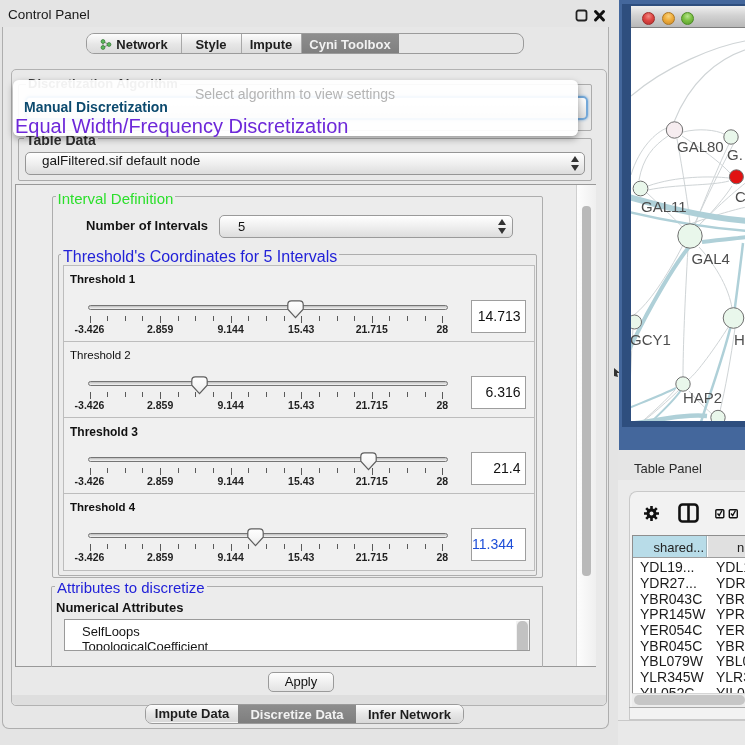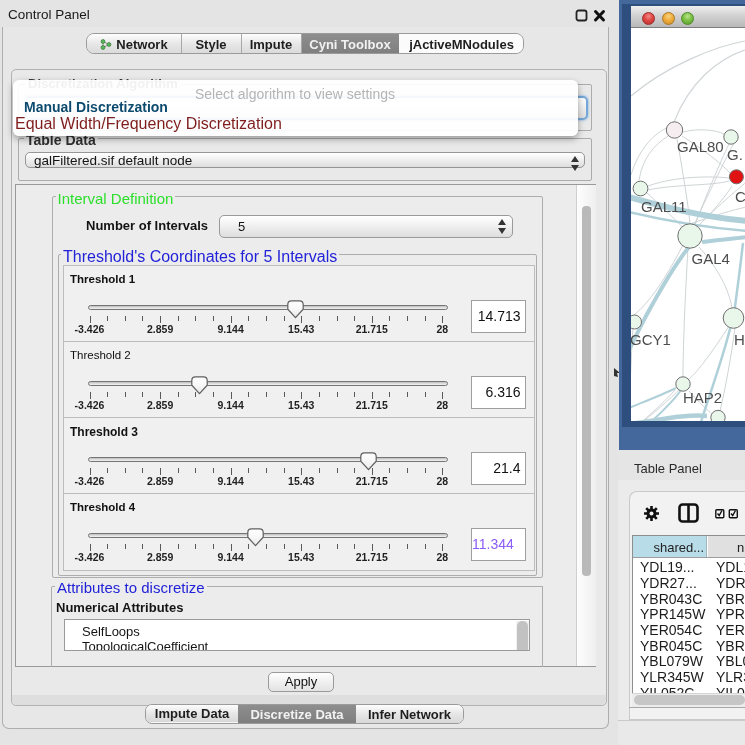--- a/index.html
+++ b/index.html
@@ -16,36 +16,35 @@
 <div style="position:absolute;left:86px;top:33px;width:438px;height:21px;border:1px solid #9B9B9B;border-radius:8px;overflow:hidden;box-sizing:border-box">
     <div style="position:absolute;left:0px;top:0px;width:94px;height:21px;background:linear-gradient(180deg,#FDFDFD 0%,#E6E6E6 50%,#D8D8D8 100%);display:flex;align-items:center;justify-content:center;font-size:13px;font-weight:bold;color:#1E1E1E;box-sizing:border-box"><svg width="12" height="13" viewBox="0 0 12 13" style="margin-right:4px">
         <path d="M3 3.5 L9 6.5 M3 9.5 L9 6.5 M3 3.5 L3 9.5" stroke="#888" stroke-width="1" fill="none"></path>
         <circle cx="3" cy="3.5" r="1.9" fill="#5CB85C" stroke="#3A7D3A" stroke-width="0.8"></circle>
         <circle cx="3" cy="9.5" r="1.9" fill="#5CB85C" stroke="#3A7D3A" stroke-width="0.8"></circle>
         <circle cx="9" cy="6.5" r="1.9" fill="#5CB85C" stroke="#3A7D3A" stroke-width="0.8"></circle>
       </svg>Network</div>
     <div style="position:absolute;left:94px;top:0px;width:60px;height:21px;background:linear-gradient(180deg,#FDFDFD 0%,#E6E6E6 50%,#D8D8D8 100%);display:flex;align-items:center;justify-content:center;font-size:13px;font-weight:bold;color:#1E1E1E;box-sizing:border-box">Style</div>
     <div style="position:absolute;left:154px;top:0px;width:60px;height:21px;background:linear-gradient(180deg,#FDFDFD 0%,#E6E6E6 50%,#D8D8D8 100%);display:flex;align-items:center;justify-content:center;font-size:13px;font-weight:bold;color:#1E1E1E;box-sizing:border-box">Impute</div>
     <div style="position:absolute;left:214px;top:0px;width:98px;height:21px;background:linear-gradient(180deg,#8E8E8E 0%,#7E7E7E 100%);display:flex;align-items:center;justify-content:center;font-size:13px;font-weight:bold;color:#F2F2F2;box-sizing:border-box">Cyni Toolbox</div>
-    <div style="position:absolute;left:312px;top:0px;width:125px;height:21px;background:#FBFBFB;display:flex;align-items:center;justify-content:center;font-size:13px;font-weight:bold;color:#1E1E1E;box-sizing:border-box">jActiveMNodules</div>
     <div style="position:absolute;left:94px;top:0;width:1px;height:21px;background:#A8A8A8"></div>
     <div style="position:absolute;left:154px;top:0;width:1px;height:21px;background:#A8A8A8"></div>
     <div style="position:absolute;left:214px;top:0;width:1px;height:21px;background:#A8A8A8"></div>
   </div>
 
 <div class="abs" style="left:11px;top:69px;width:596px;height:637px;background:#E9E9E9;border:1px solid #B2B2B2;border-radius:5px;box-sizing:border-box"></div>
 <div class="abs" style="left:12px;top:695px;width:594px;height:10px;background:#DEDEDE;border-radius:0 0 5px 5px"></div>
 
 <div class="abs" style="left:18px;top:84px;width:574px;height:47px;border:1px solid #ABABAB;border-radius:2px;box-sizing:border-box"></div>
 <div class="abs" style="left:26px;top:75.5px;font-size:13px;font-weight:bold;color:#3C3C3C;background:#E9E9E9;padding:0 2px">Discretization Algorithm</div>
 <div class="abs" style="left:25px;top:96px;width:563px;height:24px;border-radius:5px;background:linear-gradient(180deg,#FFFFFF,#DEDEDE);border:2px solid #74A8D8;box-shadow:0 0 3px #74A8D8;box-sizing:border-box"></div>
 
 <div class="abs" style="left:18px;top:138px;width:574px;height:43px;border:1px solid #ABABAB;border-radius:2px;box-sizing:border-box"></div>
 <div class="abs" style="left:24px;top:132px;font-size:14px;font-weight:bold;color:#2F2F2F;background:#E9E9E9;padding:0 2px">Table Data</div>
-<div class="abs" style="left:25px;top:152px;width:560px;height:16px;border-radius:5px;background:linear-gradient(180deg,#FFFFFF 0%,#EFEFEF 50%,#DDDDDD 100%);border:1px solid #969696;box-sizing:border-box;font-size:13.5px;color:#141414;line-height:15px;padding-left:8px">galFiltered.sif default node</div>
+<div class="abs" style="left:25px;top:152px;width:560px;height:23px;border-radius:5px;background:linear-gradient(180deg,#FFFFFF 0%,#EFEFEF 50%,#DDDDDD 100%);border:1px solid #969696;box-sizing:border-box;font-size:13.5px;color:#141414;line-height:15px;padding-left:16px">galFiltered.sif default node</div>
 <svg class="abs" style="left:570px;top:156px" width="10" height="15" viewBox="0 0 10 15">
  <path d="M5 0 L9 6 L1 6 Z" fill="#333"></path>
     <path d="M5 15 L9 9 L1 9 Z" fill="#333"></path>
 </svg>
 
 <div class="abs" style="left:15px;top:184px;width:581px;height:483px;background:#ECECEC;border:1px solid #999999;box-sizing:border-box"></div>
 <div class="abs" style="left:576px;top:185px;width:19px;height:481px;background:linear-gradient(90deg,#FDFDFD,#EFEFEF);border-left:1px solid #CFCFCF"></div>
 <div class="abs" style="left:582px;top:206px;width:8.5px;height:370px;background:#B9B9B9;border-radius:4px"></div>
 
 <div class="abs" style="left:52px;top:196px;width:491px;height:382px;border:1px solid #ADADAD;border-radius:2px;box-sizing:border-box"></div>
@@ -217,21 +216,21 @@
 <svg style="position:absolute;left:246.8px;top:528.3px" width="17" height="19" viewBox="0 0 17 19">
 <defs>
       <linearGradient id="thg493" x1="0" y1="0" x2="0" y2="1">
         <stop offset="0" stop-color="#FFFFFF"></stop>
         <stop offset="0.5" stop-color="#F7F7F7"></stop>
         <stop offset="1" stop-color="#E9E9E9"></stop>
       </linearGradient>
     </defs>
 <path d="M4.5 0.8 L12.5 0.8 Q16.2 0.8 16.2 4.5 L16.2 9.2 L8.5 17.6 L0.8 9.2 L0.8 4.5 Q0.8 0.8 4.5 0.8 Z" fill="url(#thg493)" stroke="#5E5E5E" stroke-width="1.2"></path>
   </svg>
-<div style="position:absolute;left:471px;top:528.0px;width:55px;height:33px;background:#FFFFFF;border:1px solid #9E9E9E;box-sizing:border-box;font-size:14px;color:#8b5cf6;text-align:center;line-height:31px;padding-right:16px">11.344</div>
+<div style="position:absolute;left:471px;top:528.0px;width:55px;height:33px;background:#FFFFFF;border:1px solid #9E9E9E;box-sizing:border-box;font-size:14px;color:#1d4ed8;text-align:center;line-height:31px;padding-right:16px">11.344</div>
 
 <div class="abs" style="left:51px;top:586px;width:492px;height:81px;border:1px solid #ADADAD;border-top-left-radius:2px;box-sizing:border-box;border-bottom:none"></div>
 <div class="abs" style="left:55px;top:579px;font-size:15px;color:#2222D8;background:#ECECEC;padding:0 2px">Attributes to discretize</div>
 <div class="abs" style="left:56px;top:599.5px;font-size:13px;font-weight:bold;color:#141414">Numerical Attributes</div>
 <div class="abs" style="left:64px;top:619px;width:466px;height:32px;background:#FFFFFF;border:1px solid #9A9A9A;box-sizing:border-box;overflow:hidden">
   <div style="position:absolute;left:17px;top:3.5px;font-size:13px;color:#141414">SelfLoops</div>
   <div style="position:absolute;left:17px;top:18.5px;font-size:13px;color:#141414">TopologicalCoefficient</div>
   <div style="position:absolute;left:17px;top:33.5px;font-size:13px;color:#141414">BetweennessCentrality</div>
   <div style="position:absolute;left:451px;top:1px;width:13px;height:46px;background:#F2F2F2"></div>
   <div style="position:absolute;left:452px;top:1px;width:11px;height:46px;background:#C2C2C2;border-radius:5px"></div>
@@ -241,21 +240,21 @@
 
 <div style="position:absolute;left:145px;top:704px;width:319px;height:20px;border:1px solid #9B9B9B;border-radius:7px;overflow:hidden;box-sizing:border-box;background:#F6F6F6">
     <div style="position:absolute;left:0px;top:0px;width:92px;height:17px;background:linear-gradient(180deg,#FDFDFD 0%,#E6E6E6 50%,#D8D8D8 100%);display:flex;align-items:center;justify-content:center;font-size:13px;font-weight:bold;color:#1E1E1E;box-sizing:border-box">Impute Data</div>
     <div style="position:absolute;left:92px;top:0px;width:118px;height:18px;background:linear-gradient(180deg,#8E8E8E 0%,#7E7E7E 100%);display:flex;align-items:center;justify-content:center;font-size:13px;font-weight:bold;color:#F2F2F2;box-sizing:border-box">Discretize Data</div>
     <div style="position:absolute;left:210px;top:0px;width:107px;height:18px;background:linear-gradient(180deg,#FDFDFD 0%,#E6E6E6 50%,#D8D8D8 100%);display:flex;align-items:center;justify-content:center;font-size:13px;font-weight:bold;color:#1E1E1E;box-sizing:border-box">Infer Network</div>
   </div>
 
 <div class="abs" style="left:13px;top:80px;width:565px;height:56px;background:rgba(255,255,255,0.93);border-radius:6px;box-shadow:0 3px 7px rgba(0,0,0,0.35)"></div>
 <div class="abs" style="left:195px;top:85.8px;font-size:14px;color:#B4B4B4">Select algorithm to view settings</div>
 <div class="abs" style="left:24px;top:98.5px;font-size:14px;font-weight:bold;color:#0c4a6e">Manual Discretization</div>
-<div class="abs" style="left:15px;top:115px;font-size:16px;color:#7f1d1d">Equal Width/Frequency Discretization</div>
+<div class="abs" style="left:15px;top:115px;font-size:20px;color:#6d28d9">Equal Width/Frequency Discretization</div>
 
 <svg class="abs" style="left:612px;top:366px" width="10" height="12" viewBox="0 0 10 12">
     <path d="M2 10 L2 2 L8 7 L5 7 L6 11 Z" fill="#333"></path>
   </svg>
 
 <div class="abs" style="left:619px;top:0;width:126px;height:455px;background:#44679C"></div>
 <div class="abs" style="left:622px;top:3.5px;width:123px;height:423.5px;background:#2E4E7E"></div>
 <div class="abs" style="left:631px;top:6px;width:114px;height:21px;background:linear-gradient(180deg,#EFEFEF 0%,#D2D2D2 45%,#B9B9B9 100%);border-bottom:1px solid #7E7E7E">
   <div style="position:absolute;left:642px;top:11.5px;width:11px;height:11px;border-radius:50%;background:radial-gradient(circle at 50% 30%,#F08A84 0%,#DF4744 45%,#B3302E 100%);border:0.5px solid #9E2B29;left:11px;top:5.5px"></div>
   <div style="position:absolute;left:30.5px;top:5.5px;width:11px;height:11px;border-radius:50%;background:radial-gradient(circle at 50% 30%,#F7D380 0%,#EFAD3C 45%,#C9882A 100%);border:0.5px solid #AD7722"></div>

